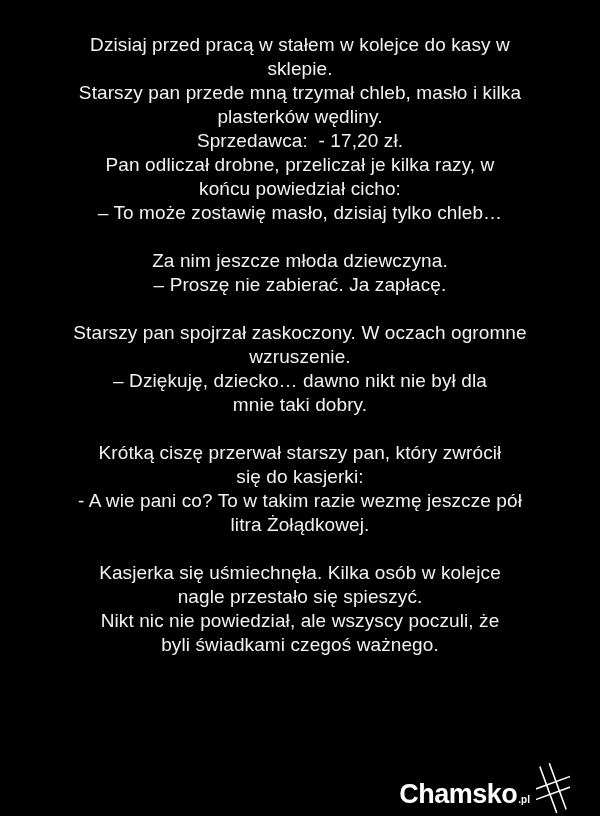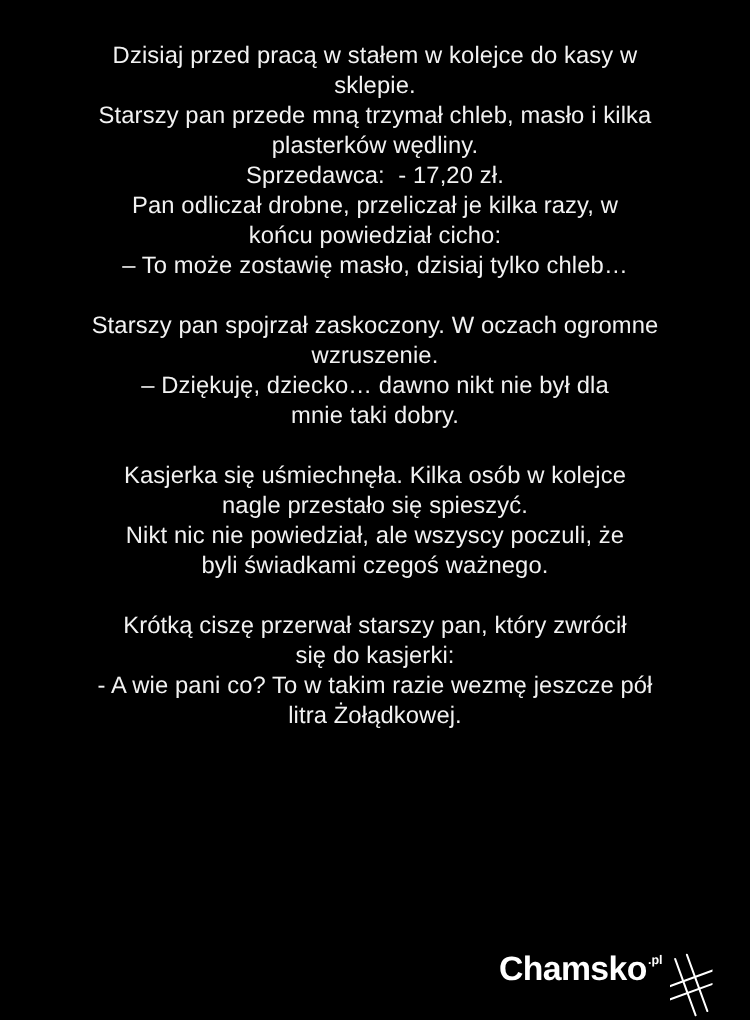--- a/index.html
+++ b/index.html
@@ -32,21 +32,21 @@
     white-space: pre-wrap;
   }
   .story p:last-child {
     margin-bottom: 0;
   }
   .watermark {
     position: absolute;
     right: 4px;
     bottom: 8px;
     display: flex;
-    align-items: flex-start;
+    align-items: flex-end;
     color: #ffffff;
   }
   .brand {
     font-weight: 700;
     font-size: 27px;
     line-height: 27px;
     letter-spacing: -0.5px;
   }
   .tld {
     font-weight: 700;
@@ -67,32 +67,34 @@
 
   <div class="story">
       <p>Dzisiaj przed pracą w stałem w kolejce do kasy w
 sklepie.
 Starszy pan przede mną trzymał chleb, masło i kilka
 plasterków wędliny.
 Sprzedawca:  - 17,20 zł.
 Pan odliczał drobne, przeliczał je kilka razy, w
 końcu powiedział cicho:
 – To może zostawię masło, dzisiaj tylko chleb…</p>
+      <p>Za nim jeszcze młoda dziewczyna.
+– Proszę nie zabierać. Ja zapłacę.</p>
       <p>Starszy pan spojrzał zaskoczony. W oczach ogromne
 wzruszenie.
 – Dziękuję, dziecko… dawno nikt nie był dla
 mnie taki dobry.</p>
+      <p>Krótką ciszę przerwał starszy pan, który zwrócił
+się do kasjerki:
+- A wie pani co? To w takim razie wezmę jeszcze pół
+litra Żołądkowej.</p>
       <p>Kasjerka się uśmiechnęła. Kilka osób w kolejce
 nagle przestało się spieszyć.
 Nikt nic nie powiedział, ale wszyscy poczuli, że
 byli świadkami czegoś ważnego.</p>
-      <p>Krótką ciszę przerwał starszy pan, który zwrócił
-się do kasjerki:
-- A wie pani co? To w takim razie wezmę jeszcze pół
-litra Żołądkowej.</p>
     </div>
 
   <div class="watermark">
     <span class="brand">Chamsko</span>
       <span class="tld">.pl</span>
     <svg class="logo-icon" width="34" height="52" viewBox="0 0 34 52" aria-hidden="true">
       <g transform="rotate(70 17 26)" stroke="#ffffff" stroke-width="1.6" stroke-linecap="round">
         <line x1="12" y1="2" x2="12" y2="50"></line>
         <line x1="22" y1="2" x2="22" y2="50"></line>
         <line x1="-7" y1="21" x2="41" y2="21"></line>

